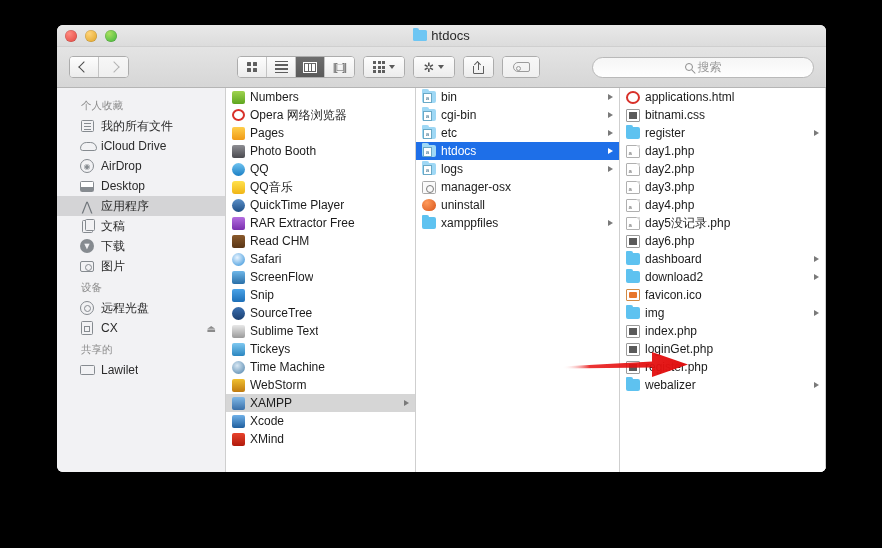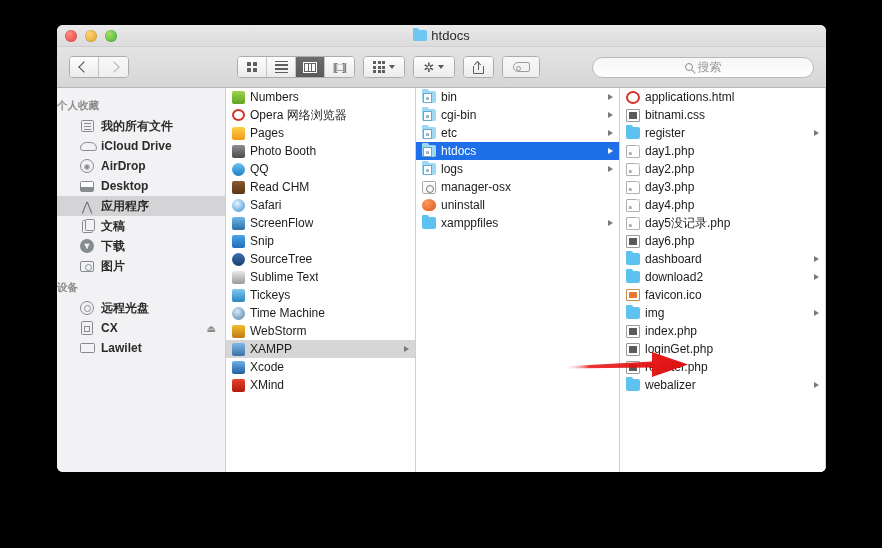--- a/index.html
+++ b/index.html
@@ -158,36 +158,36 @@
     width: 169px;
     flex: 0 0 169px;
     background: #f2f2f4;
     border-right: 1px solid #cfcfcf;
     padding-top: 6px;
     overflow: hidden;
   }
   .sb-header {
     font-size: 10.5px;
     color: #8b8b8b;
-    padding: 5px 0 3px 0;
-    font-weight: bold;
+    padding: 5px 0 3px 24px;
+    font-weight: normal;
   }
   .sb-item {
     height: 20px;
     display: flex;
     align-items: center;
     padding-left: 22px;
     font-size: 12px;
     color: #2b2b2b;
     gap: 6px;
     position: relative;
   }
   .sb-item.selected { background: #d4d4d6; }
   .sb-icon { width: 16px; height: 14px; flex: 0 0 16px; display: flex; align-items: center; justify-content: center; color: #868b90; }
-  .sb-label { white-space: nowrap; overflow: hidden; text-overflow: ellipsis; font-weight: bold; }
+  .sb-label { white-space: nowrap; overflow: hidden; text-overflow: ellipsis; }
   .eject { position: absolute; right: 9px; font-size: 10px; color: #8b8b8b; }
 
   
   .ic-docs { width: 13px; height: 12px; border: 1.3px solid #868b90; border-radius: 1.5px; position: relative; }
   .ic-docs::before { content:""; position:absolute; left:2px; top:2px; right:2px; height:1.2px; background:#868b90; box-shadow: 0 3px 0 #868b90, 0 6px 0 #868b90; }
   .ic-cloud { width: 15px; height: 9px; position: relative; }
   .ic-cloud::before { content:""; position:absolute; left:0; bottom:0; width:15px; height:7px; border:1.3px solid #868b90; border-radius: 7px 7px 3px 3px; }
   .ic-airdrop { width: 14px; height: 14px; border-radius: 50%; border: 1.3px solid #868b90; display:flex; align-items:center; justify-content:center; font-size:8px; }
   .ic-desktop { width: 14px; height: 11px; border: 1.3px solid #868b90; border-radius: 1.5px; background: linear-gradient(to bottom,#fff 0 55%, #868b90 55% 100%); }
   .ic-apps { font-size: 13px; color: #6f757a; line-height: 1; }
@@ -482,20 +482,21 @@
           </span>
           <span class="sb-label">远程光盘</span>
         </div>
         <div class="sb-item">
           <span class="sb-icon">
             <span class="ic-drive"></span>
           </span>
           <span class="sb-label">CX</span>
           <span class="eject">⏏</span>
         </div>
+        <div class="sb-header">共享的</div>
         <div class="sb-item">
           <span class="sb-icon">
             <span class="ic-share-comp"></span>
           </span>
           <span class="sb-label">Lawilet</span>
         </div>
       </div>
 
     <div id="columns">
       <div class="col" id="col-apps">
@@ -511,20 +512,32 @@
             <span class="ai pages"></span>
             <span class="row-label">Pages</span>
           </div>
           <div class="row">
             <span class="ai photo"></span>
             <span class="row-label">Photo Booth</span>
           </div>
           <div class="row">
             <span class="ai qq"></span>
             <span class="row-label">QQ</span>
+          </div>
+          <div class="row">
+            <span class="ai qqmusic"></span>
+            <span class="row-label">QQ音乐</span>
+          </div>
+          <div class="row">
+            <span class="ai quicktime"></span>
+            <span class="row-label">QuickTime Player</span>
+          </div>
+          <div class="row">
+            <span class="ai rar"></span>
+            <span class="row-label">RAR Extractor Free</span>
           </div>
           <div class="row">
             <span class="ai readchm"></span>
             <span class="row-label">Read CHM</span>
           </div>
           <div class="row">
             <span class="ai safari"></span>
             <span class="row-label">Safari</span>
           </div>
           <div class="row">

